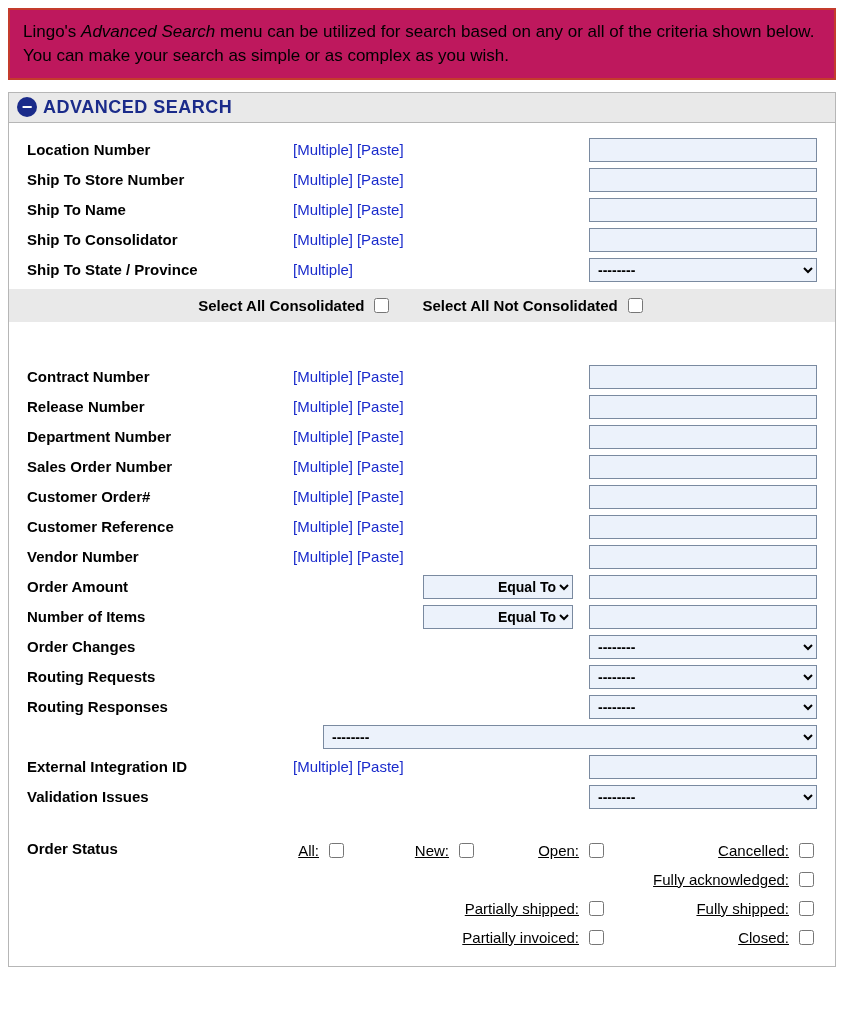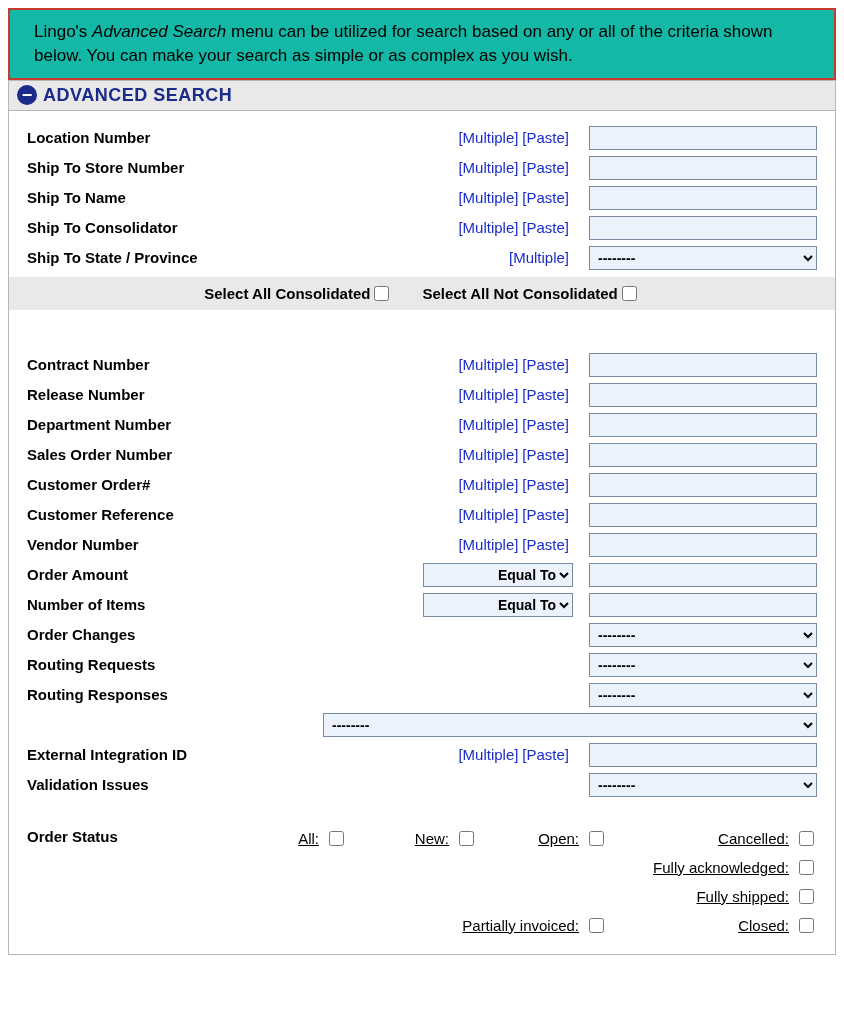--- a/index.html
+++ b/index.html
@@ -6,26 +6,26 @@
   body {
     margin: 0;
     padding: 8px;
     font-family: Verdana, Arial, sans-serif;
     font-size: 14px;
     background: #fff;
     color: #000;
     width: 844px;
   }
   .info-box {
-    background: #14b8a6;
+    background: #be185d;
     border: 2px solid #c43b2d;
-    padding: 10px 24px;
+    padding: 10px 13px;
     font-size: 17px;
     line-height: 1.4;
-    margin-bottom: 0;
+    margin-bottom: 12px;
   }
   .info-box em { font-style: italic; }
   .panel {
     border: 1px solid #b6b6b6;
   }
   .panel-header {
     background: #e9e9e9;
     border-bottom: 1px solid #b6b6b6;
     padding: 4px 8px;
     display: flex;
@@ -60,21 +60,21 @@
     gap: 16px;
   }
   .label {
     font-weight: bold;
     width: 250px;
     flex-shrink: 0;
     font-size: 15px;
   }
   .links-col {
     width: 280px;
-    text-align: right;
+    text-align: left;
     flex-shrink: 0;
     padding-right: 4px;
   }
   .link {
     color: #1a2bcc;
     cursor: pointer;
     font-size: 15px;
   }
   .input-col {
     flex: 1;
@@ -103,21 +103,21 @@
   .gray-bar {
     background: #e9e9e9;
     padding: 6px 10px;
     margin: 4px -18px 4px -18px;
     display: flex;
     justify-content: center;
     gap: 30px;
     font-weight: bold;
     font-size: 15px;
   }
-  .gray-bar label { display:inline-flex; align-items:center; }
+  .gray-bar label { display:inline-flex; align-items:center; gap:6px; }
   .spacer { height: 36px; }
   .status-section {
     margin-top: 28px;
   }
   .status-grid {
     display: grid;
     grid-template-columns: 230px 1fr;
     align-items: flex-start;
   }
   .status-items {
@@ -371,20 +371,24 @@
             <input type="checkbox" style="">
           </span>
         </div>
         <div class="status-line">
           <span class="status-item">
             <span>Fully acknowledged:</span>
             <input type="checkbox" style="">
           </span>
         </div>
         <div class="status-line">
+          <span class="status-item" style="min-width:220px">
+            <span>Partially shipped:</span>
+            <input type="checkbox" style="">
+          </span>
           <span class="status-item">
             <span>Fully shipped:</span>
             <input type="checkbox" style="">
           </span>
         </div>
         <div class="status-line">
           <span class="status-item" style="min-width:220px">
             <span>Partially invoiced:</span>
             <input type="checkbox" style="">
           </span>

